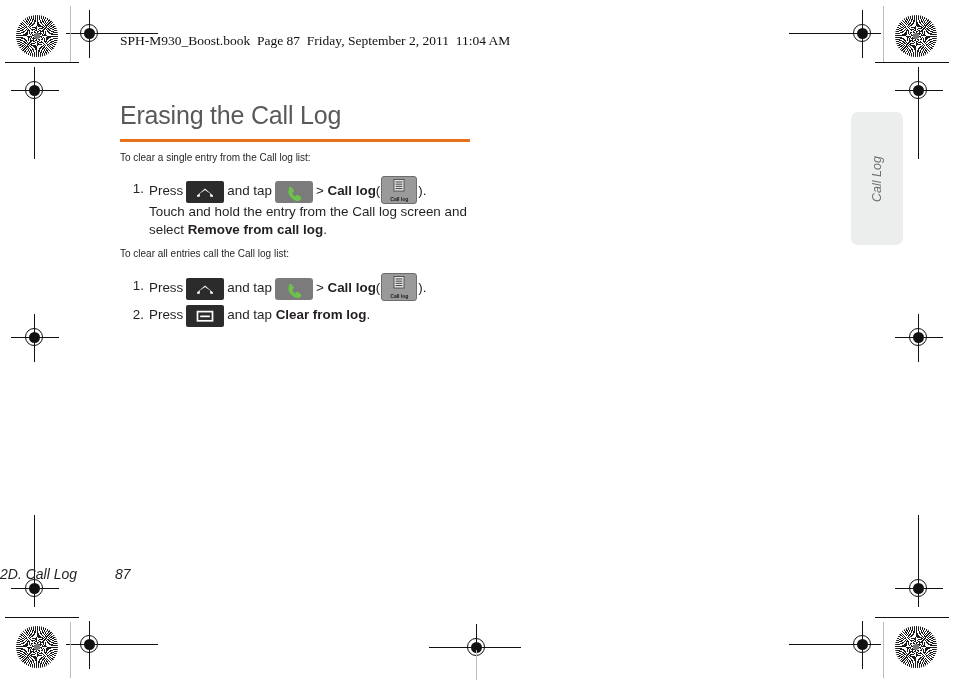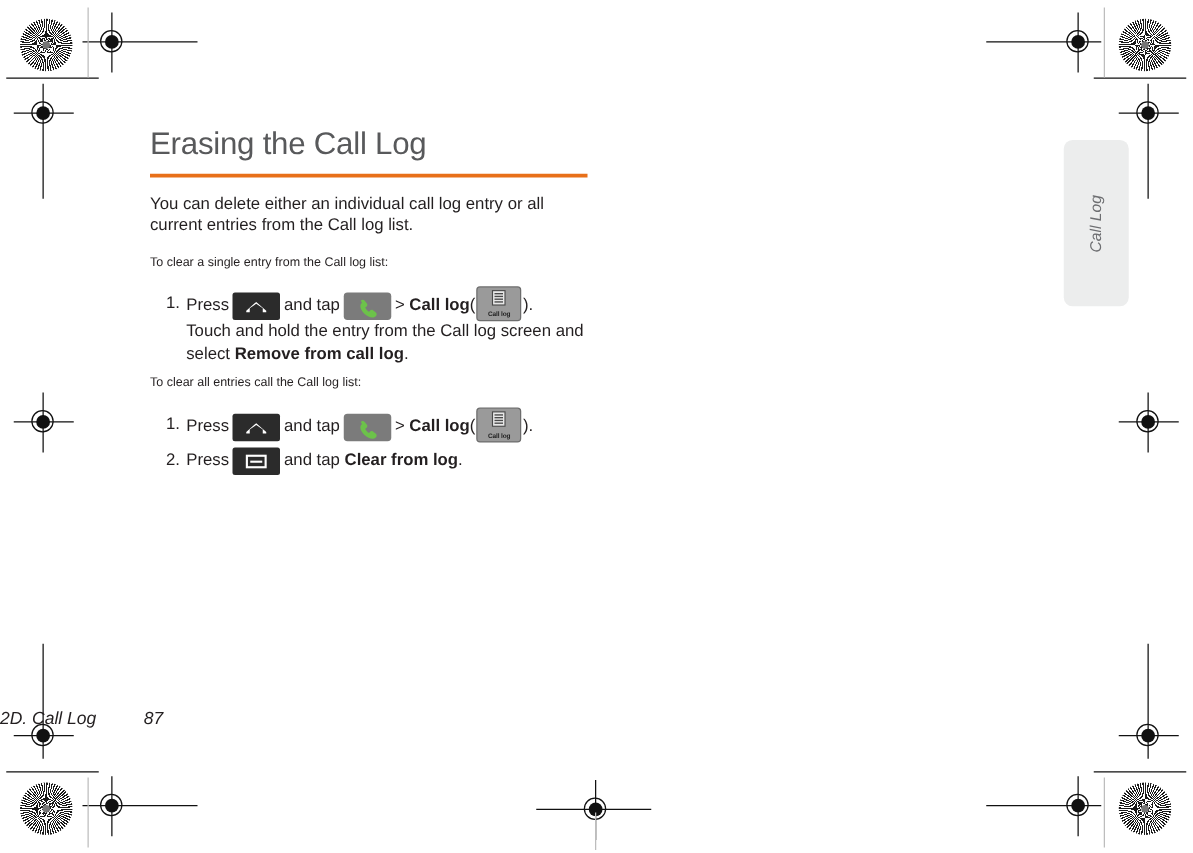--- a/index.html
+++ b/index.html
@@ -317,27 +317,27 @@
   <div class="trim h" style="left:875px; top:62px; width:74px;"></div>
   <div class="trim h" style="left:5px; top:617px; width:74px;"></div>
   <div class="trim h" style="left:875px; top:617px; width:74px;"></div>
 
   <div class="guide v" style="left:70px; top:6px; height:56px;"></div>
   <div class="guide v" style="left:883px; top:6px; height:56px;"></div>
   <div class="guide v" style="left:70px; top:622px; height:56px;"></div>
   <div class="guide v" style="left:883px; top:622px; height:56px;"></div>
   <div class="guide v" style="left:476px; top:650px; height:30px;"></div>
 
+  <div id="doc-header">SPH-M930_Boost.book  Page 87  Friday, September 2, 2011  11:04 AM</div>
 
   <div id="content">
 
     <h1 id="page-title">Erasing the Call Log</h1>
     <div id="title-rule"></div>
 
-    <p class="para">You can delete either an individual call log entry or all current entries from the Call log list.</p>
 
     <p class="lead-in">To clear a single entry from the Call log list:</p>
 
     <ol class="steps">
       <li>
         <span class="num">1.</span><span>Press</span><span class="ico ico-dark">
              <svg width="38" height="22" viewBox="0 0 38 22">
                <path d="M11 14.5 L19 7.5 L27 14.5 L27 15.8 L24.2 15.8 L24.2 12.6 L19 9.0 L13.8 12.6 L13.8 15.8 L11 15.8 Z" fill="#ffffff"></path>
              </svg>
            </span><span>and tap</span><span class="ico ico-gray">

